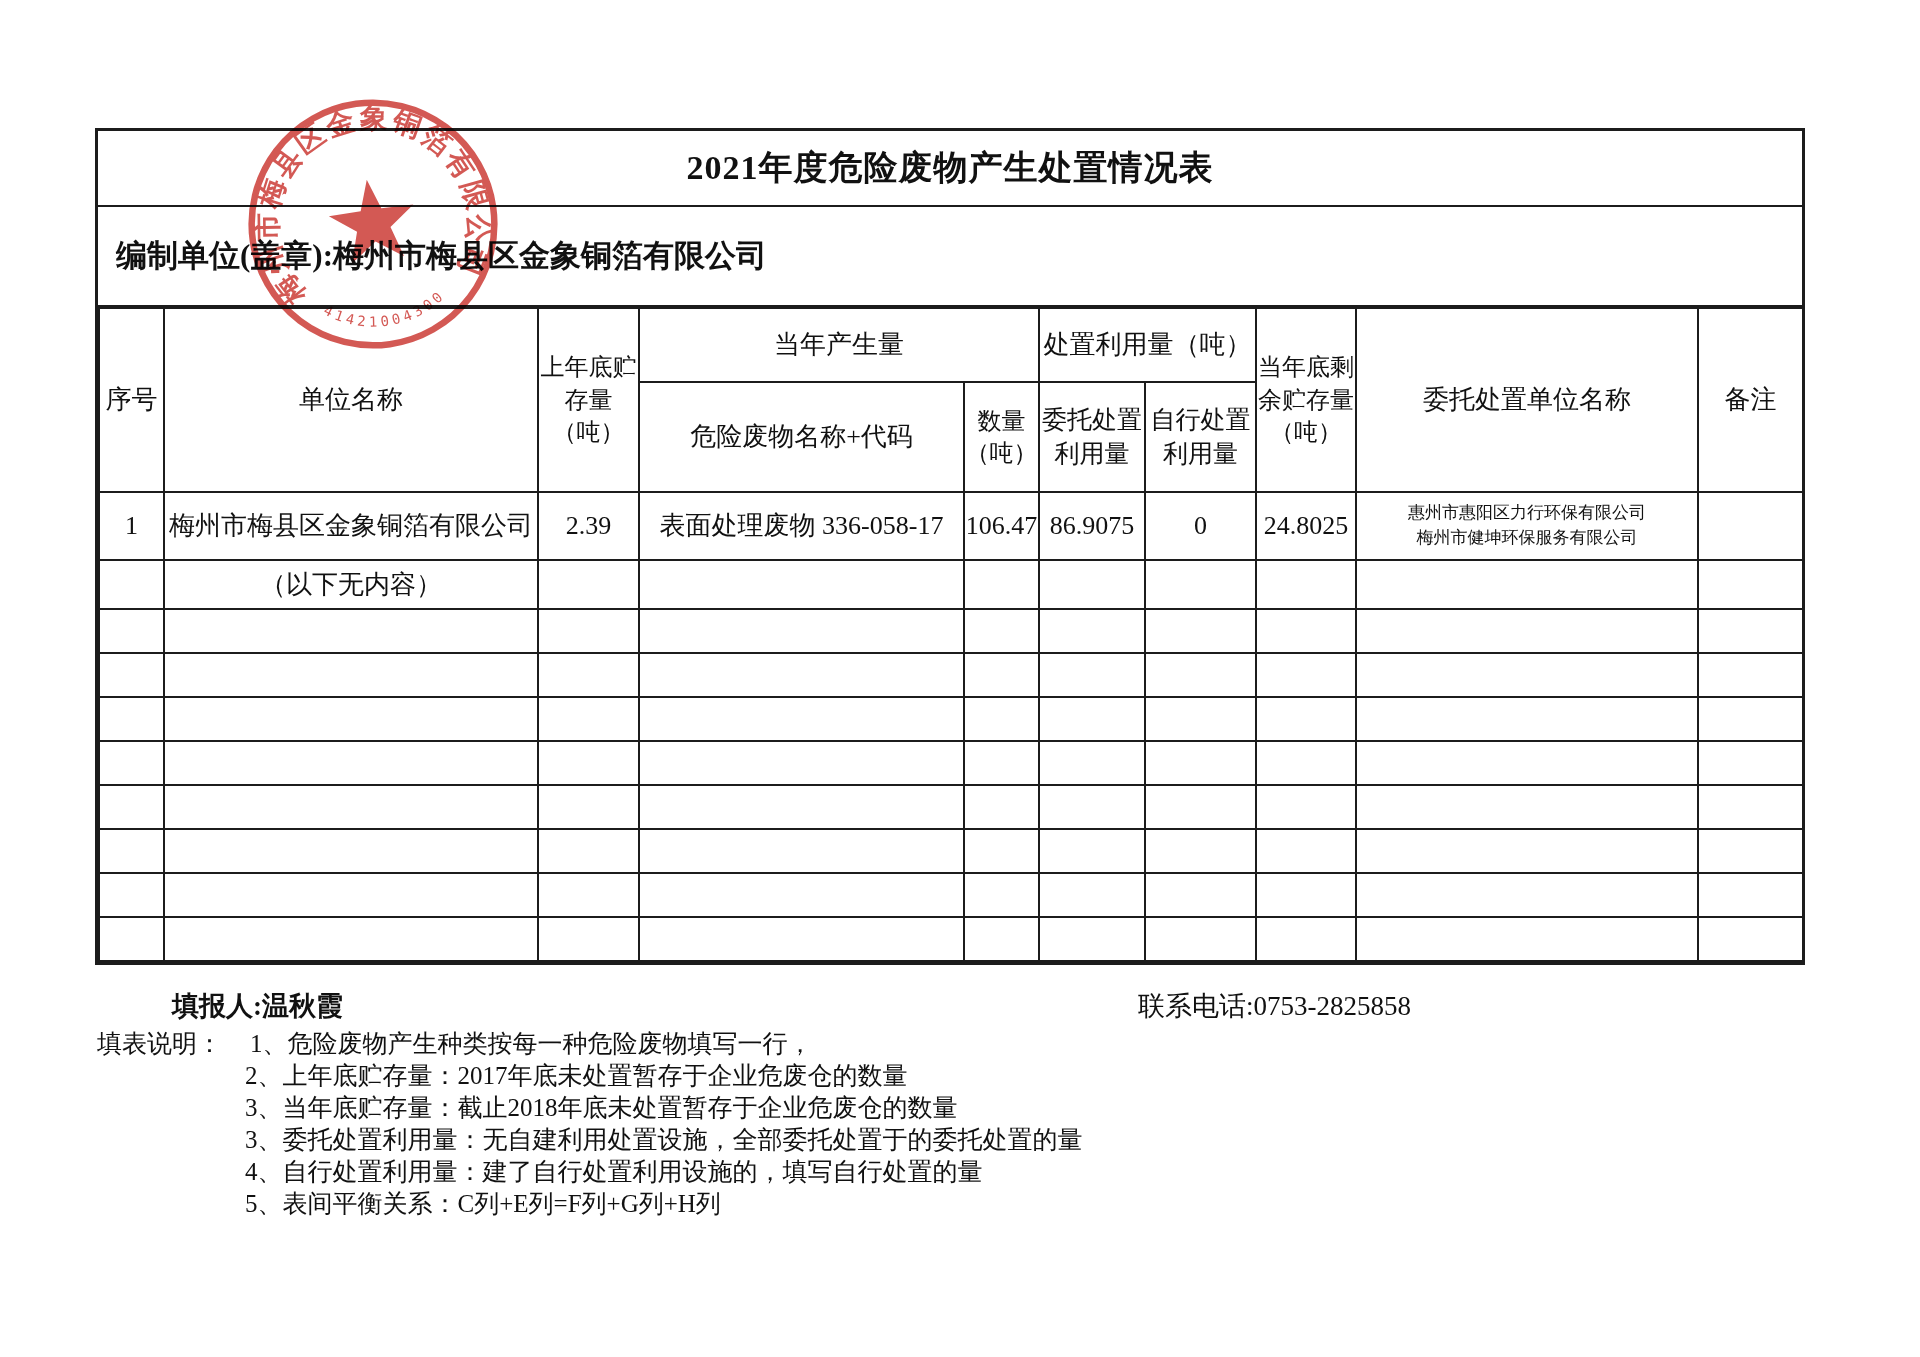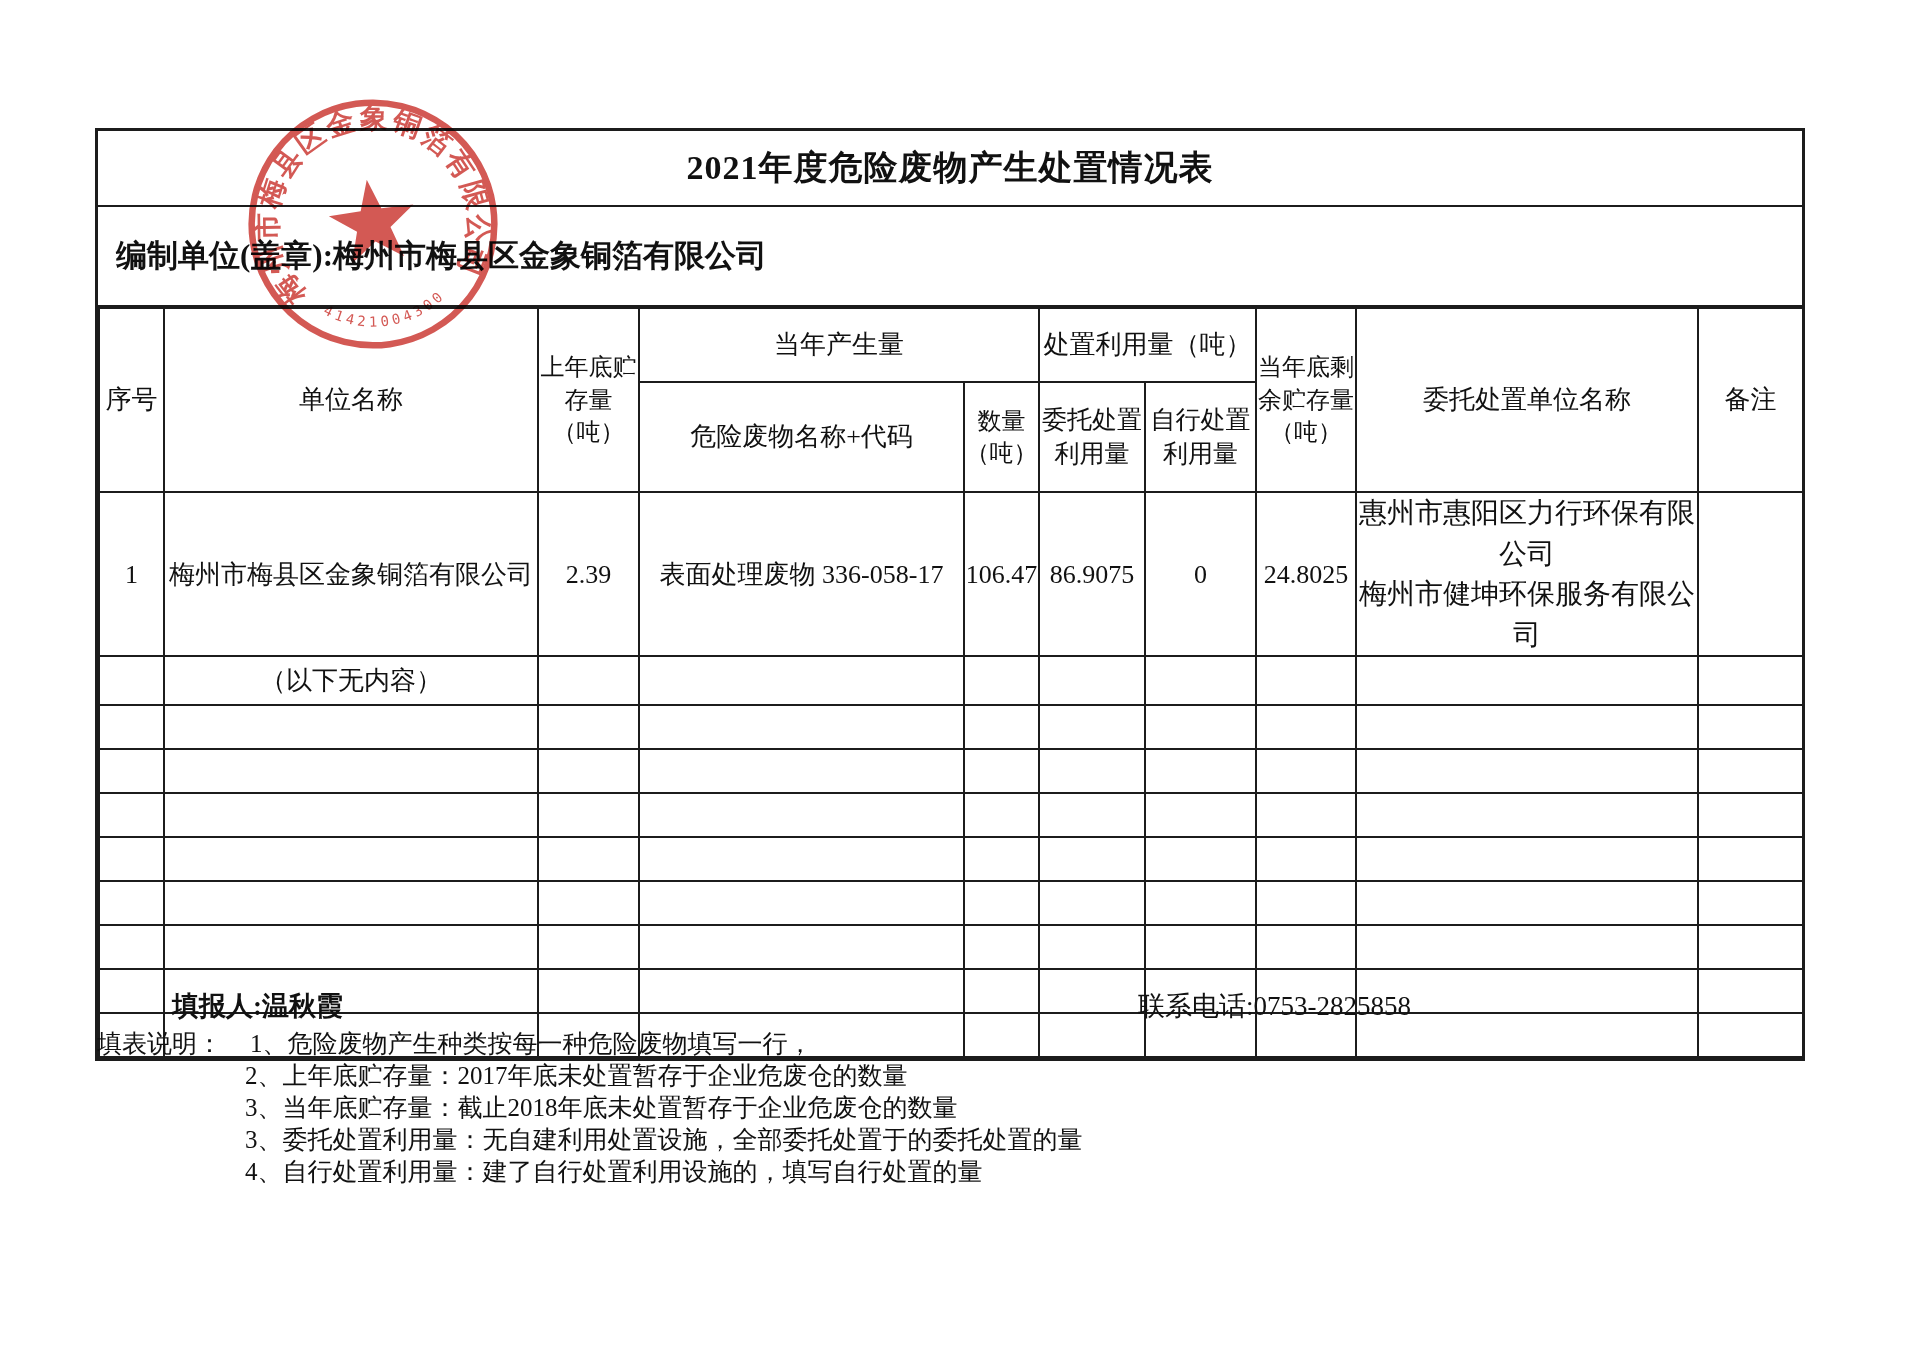--- a/index.html
+++ b/index.html
@@ -35,21 +35,21 @@
     line-height:1.35;
   }
   tr.hr1{height:74px;}
   tr.hr2{height:110px;}
   tr.dr1{height:68px;}
   tr.dr2{height:49px;}
   tr.empty-row{height:44px;}
   .th-narrow{font-size:24px;}
   .th-mid{font-size:25px;}
   .pad-narrow{padding:0 0;}
-  td.multiline{white-space:pre-line;font-size:28px;line-height:1.45;margin-left:13px;}
+  td.multiline{white-space:pre-line;font-size:17px;line-height:1.45;margin-left:13px;}
   
   .stamp{
     position:absolute;left:233px;top:84px;width:280px;height:280px;
     transform:rotate(-8deg);transform-origin:50% 50%;
     mix-blend-mode:multiply;opacity:.85;pointer-events:none;
   }
   .stamp .ring{fill:none;stroke:var(--stamp-color,#cc3b36);stroke-width:7;}
   .stamp .star{fill:var(--stamp-color,#cc3b36);}
   .stamp text{fill:var(--stamp-color,#cc3b36);}
   .stamp .arc-name{font-size:30px;letter-spacing:3px;font-weight:bold;
@@ -247,13 +247,14 @@
 <div class="phone">联系电话:0753-2825858</div>
 
 <div class="notes">
   <div class="note-line note-first">
     <span>填表说明：</span><span class="note-item">1、危险废物产生种类按每一种危险废物填写一行，</span>
   </div>
   <div class="note-line note-indent">2、上年底贮存量：2017年底未处置暂存于企业危废仓的数量</div>
   <div class="note-line note-indent">3、当年底贮存量：截止2018年底未处置暂存于企业危废仓的数量</div>
   <div class="note-line note-indent">3、委托处置利用量：无自建利用处置设施，全部委托处置于的委托处置的量</div>
   <div class="note-line note-indent">4、自行处置利用量：建了自行处置利用设施的，填写自行处置的量</div>
+  <div class="note-line note-indent">5、表间平衡关系：C列+E列=F列+G列+H列</div>
 </div>
 
 </body></html>

